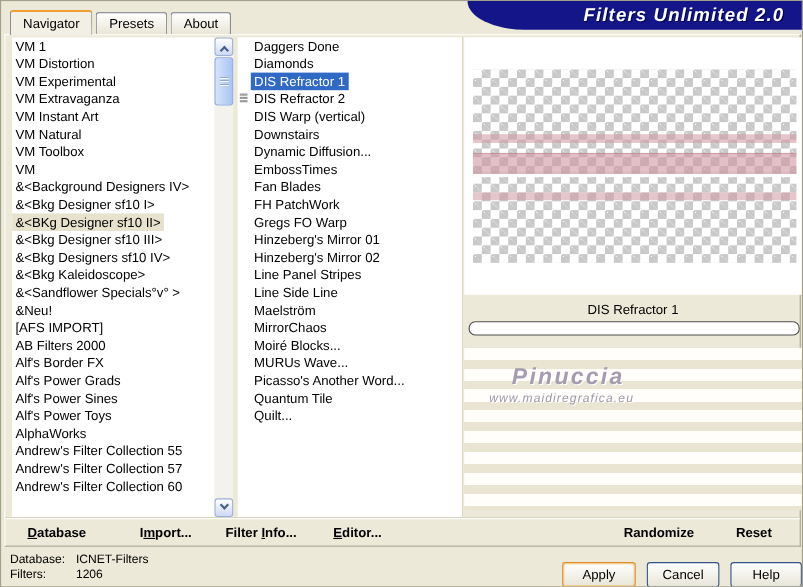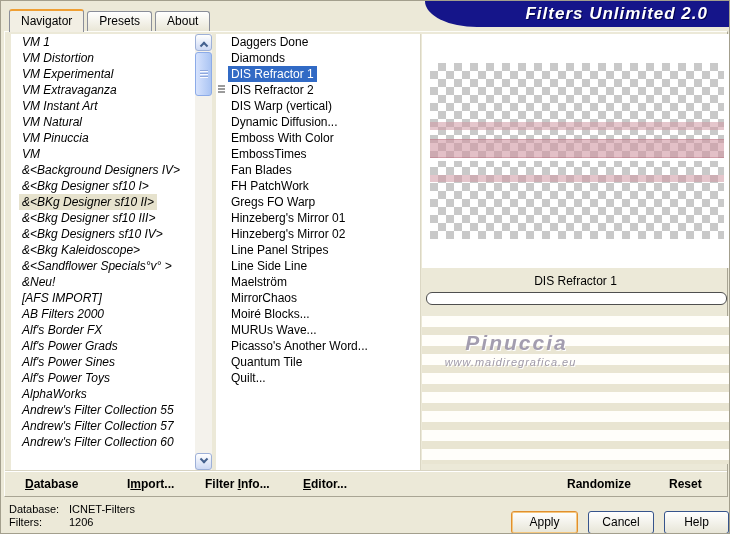--- a/index.html
+++ b/index.html
@@ -6,21 +6,21 @@
   body{
     width:730px;height:534px;position:relative;overflow:hidden;
     background:#ece9d8;font-family:"Liberation Sans",sans-serif;
     border:1px solid #a39f8d;box-sizing:border-box;
   }
   
   .banner{
     position:absolute;top:0;left:424px;right:0;height:26px;
     background:#15158a;border-bottom-left-radius:52px 26px;
     display:flex;align-items:center;justify-content:flex-end;
-    padding-right:21px;box-sizing:border-box;
+    padding-right:16px;box-sizing:border-box;
   }
   .banner-text{
     color:#ffffff;font-weight:bold;font-style:italic;font-size:17px;
     letter-spacing:1px;text-shadow:1px 1px 0 #00004a;white-space:nowrap;
   }
   
   .tabs{position:absolute;left:8px;top:8px;display:flex;align-items:flex-end;gap:3px;z-index:3;}
   .tab{
     border:1px solid #8a8e99;border-bottom:none;border-radius:3px 3px 0 0;
     background:linear-gradient(#ffffff,#e9e6d6);
@@ -35,21 +35,21 @@
   .panel{
     position:absolute;left:3px;top:30px;width:724px;height:466px;
     background:#ece9d8;border:1px solid;border-color:#fdfdf9 #a9a594 #a9a594 #fdfdf9;
     box-sizing:border-box;
   }
   
   .listbox{position:absolute;background:#fff;overflow:hidden;}
   .cat-list{left:6px;top:2px;width:184px;height:436px;}
   .flt-list{left:211px;top:2px;width:204px;height:436px;border-right:1px solid #dbd7c4;}
   .row{height:16px;line-height:16px;font-size:12px;white-space:nowrap;position:relative;}
-  .cat-list .row{padding-left:8px;font-style:italic;}
+  .cat-list .row{}
   .flt-list .row{padding-left:12px;}
   .row .lbl{padding:0 3px;display:inline-block;height:16px;box-sizing:border-box;}
   .cat-list .row.selected .lbl{background:#e6e2cd;}
   .flt-list .row.selected .lbl{background:#316ac5;color:#ffffff;}
   .grip{display:none;position:absolute;left:2px;top:3px;width:7px;height:10px;}
   .row.has-grip .grip{display:block;}
   .grip i{display:block;height:2px;margin-bottom:1px;background:#9b9b9b;}
   
   .sbar{position:absolute;left:190px;top:2px;width:17px;height:436px;background:#f4f2ec;}
   .sbtn{
@@ -160,21 +160,21 @@
       <div class="row">
       
       <span class="lbl">VM Instant Art</span>
     </div>
       <div class="row">
       
       <span class="lbl">VM Natural</span>
     </div>
       <div class="row">
       
-      <span class="lbl">VM Pinuccia</span>
+      <span class="lbl">VM Toolbox</span>
     </div>
       <div class="row">
       
       <span class="lbl">VM</span>
     </div>
       <div class="row">
       
       <span class="lbl">&amp;&lt;Background Designers IV&gt;</span>
     </div>
       <div class="row">
@@ -278,25 +278,25 @@
           <i></i>
         </span>
       <span class="lbl">DIS Refractor 2</span>
     </div>
       <div class="row">
       
       <span class="lbl">DIS Warp (vertical)</span>
     </div>
       <div class="row">
       
+      <span class="lbl">Downstairs</span>
+    </div>
+      <div class="row">
+      
       <span class="lbl">Dynamic Diffusion...</span>
-    </div>
-      <div class="row">
-      
-      <span class="lbl">Emboss With Color</span>
     </div>
       <div class="row">
       
       <span class="lbl">EmbossTimes</span>
     </div>
       <div class="row">
       
       <span class="lbl">Fan Blades</span>
     </div>
       <div class="row">

